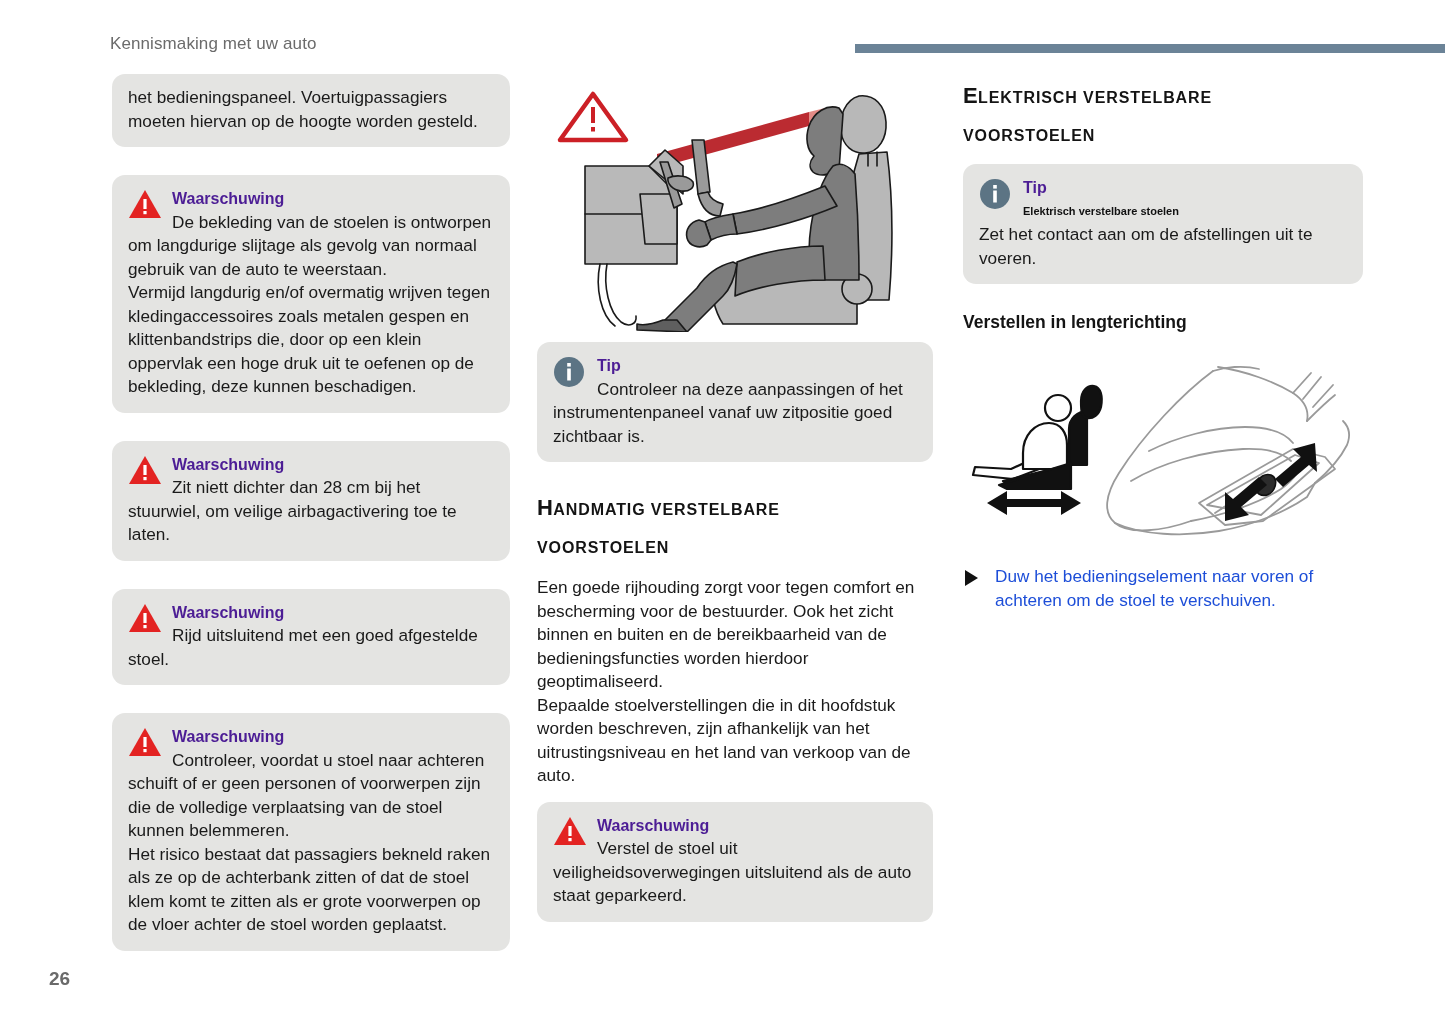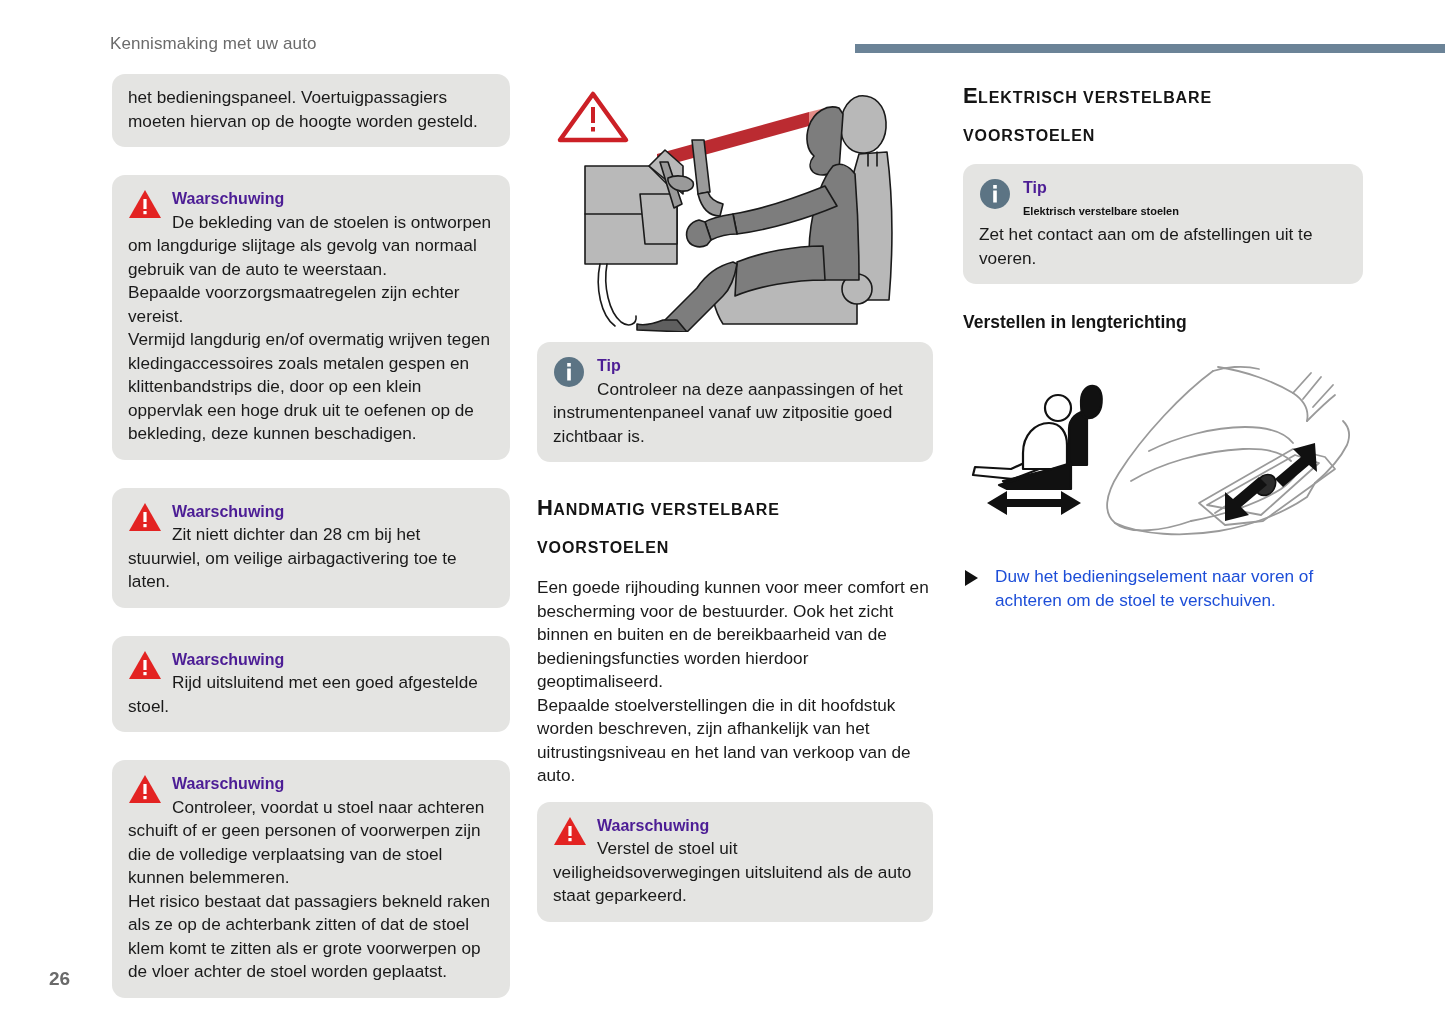--- a/index.html
+++ b/index.html
@@ -161,21 +161,20 @@
     <div class="box callout">
       <span class="ico">
         <svg width="34" height="30" viewBox="0 0 34 30">
           <path d="M17 1 L33 29 L1 29 Z" fill="#e32322"></path>
           <rect x="15.4" y="10" width="3.2" height="10" fill="#ffffff"></rect>
           <rect x="15.4" y="22" width="3.2" height="3.2" fill="#ffffff"></rect>
         </svg>
       </span>
       <div class="label">Waarschuwing</div>
       <div class="txt para">De bekleding van de stoelen is ontworpen om langdurige slijtage als gevolg van normaal gebruik van de auto te weerstaan.</div>
-      <div class="txt para">Bepaalde voorzorgsmaatregelen zijn echter vereist.</div>
       <div class="txt para">Vermijd langdurig en/of overmatig wrijven tegen kledingaccessoires zoals metalen gespen en klittenbandstrips die, door op een klein oppervlak een hoge druk uit te oefenen op de bekleding, deze kunnen beschadigen.</div>
     </div>
 
     <div class="box callout">
       <span class="ico">
         <svg width="34" height="30" viewBox="0 0 34 30">
           <path d="M17 1 L33 29 L1 29 Z" fill="#e32322"></path>
           <rect x="15.4" y="10" width="3.2" height="10" fill="#ffffff"></rect>
           <rect x="15.4" y="22" width="3.2" height="3.2" fill="#ffffff"></rect>
         </svg>
@@ -277,21 +276,21 @@
       <div class="label">Tip</div>
       <div class="txt para">Controleer na deze aanpassingen of het instrumentenpaneel vanaf uw zitpositie goed zichtbaar is.</div>
     </div>
 
     <h2 class="section">
       <span>H</span><span class="sc">ANDMATIG VERSTELBARE</span><br>
       <span class="sc">VOORSTOELEN</span>
     </h2>
 
     <div class="plain-para">
-      <div class="para">Een goede rijhouding kunnen voor meer comfort en bescherming voor de bestuurder. Ook het zicht binnen en buiten en de bereikbaarheid van de bedieningsfuncties worden hierdoor geoptimaliseerd.</div>
+      <div class="para">Een goede rijhouding zorgt voor tegen comfort en bescherming voor de bestuurder. Ook het zicht binnen en buiten en de bereikbaarheid van de bedieningsfuncties worden hierdoor geoptimaliseerd.</div>
       <div class="para">Bepaalde stoelverstellingen die in dit hoofdstuk worden beschreven, zijn afhankelijk van het uitrustingsniveau en het land van verkoop van de auto.</div>
     </div>
 
     <div class="box callout">
       <span class="ico">
         <svg width="34" height="30" viewBox="0 0 34 30">
           <path d="M17 1 L33 29 L1 29 Z" fill="#e32322"></path>
           <rect x="15.4" y="10" width="3.2" height="10" fill="#ffffff"></rect>
           <rect x="15.4" y="22" width="3.2" height="3.2" fill="#ffffff"></rect>
         </svg>

